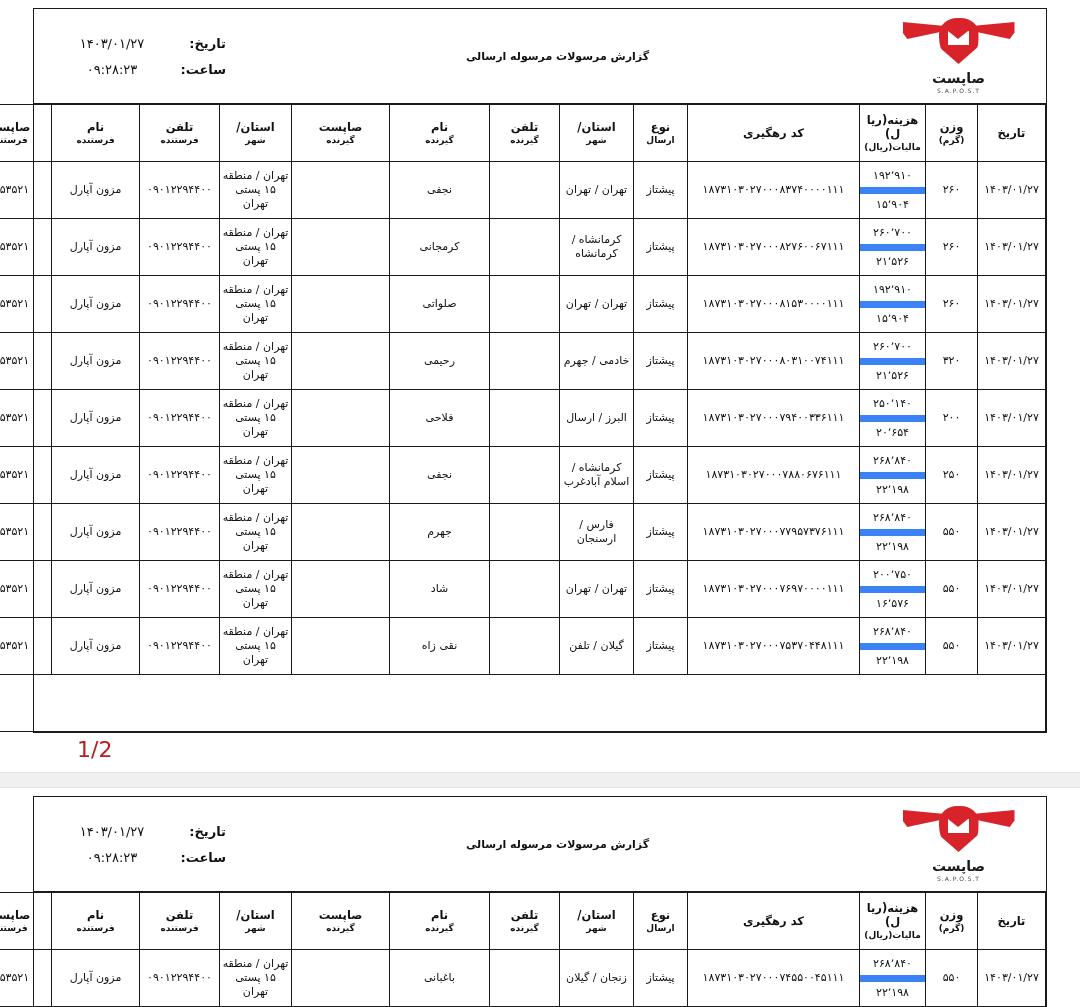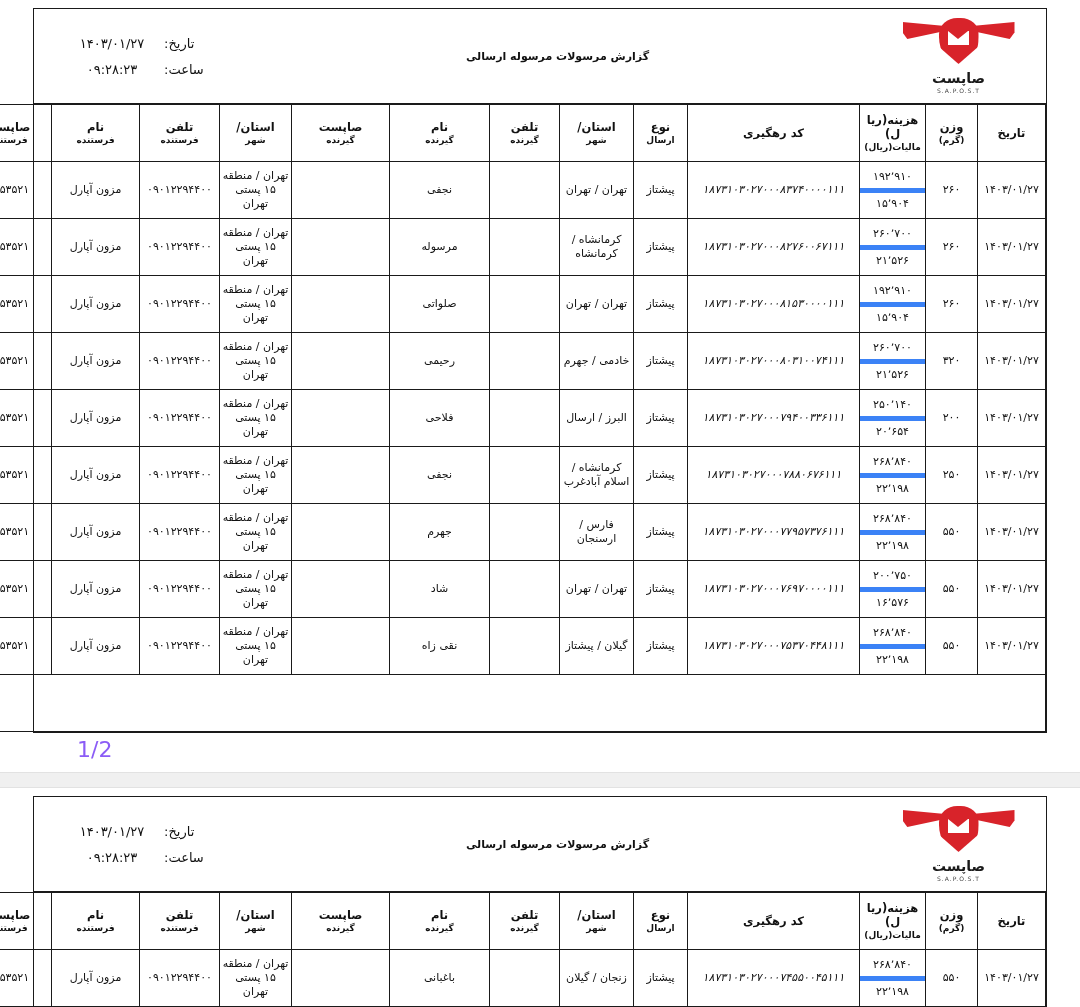--- a/index.html
+++ b/index.html
@@ -63,22 +63,22 @@
   }
   .meta-row {
     display: flex;
     flex-direction: row;
     align-items: baseline;
     font-size: 13px;
     color: #111;
   }
   .meta-label {
     width: 62px;
-    font-weight: normal;
-    text-align: left;
+    font-weight: bold;
+    text-align: right;
     padding-left: 6px;
   }
   .meta-value {
     width: 92px;
     text-align: center;
     letter-spacing: .3px;
   }
   
   .logo-wrap {
     width: 126px;
@@ -179,50 +179,50 @@
     height: 50px;
   }
   .cell-cost {
     padding: 0 !important;
   }
   .cost-top, .cost-bot {
     display: block;
     padding: 4px 2px;
     font-size: 11px;
   }
-  .cost-top { border-bottom: 5px solid #3b82f6; }
+  .cost-top { border-bottom: 7px solid #3b82f6; }
   .col-spsend{ width: 86px; }
   .col-name  { width: 88px; }
   .col-tel   { width: 80px; }
   .col-prov  { width: 72px; }
   .col-sprec { width: 98px; }
   .col-rname { width: 100px; }
   .col-rtel  { width: 70px; }
   .col-rprov { width: 74px; }
   .col-type  { width: 54px; }
   .col-track { width: 172px; }
   .col-cost  { width: 66px; }
   .col-weight{ width: 52px; }
   .col-date  { width: 68px; }
   .head-small { font-size: 9px; display: block; }
   .filler-row td { height: 62px; border-left: 1px solid #1a1a1a; border-right: 1px solid #1a1a1a; border-bottom: 1px solid #1a1a1a;}
   .page-num {
     text-align: left;
     font-size: 22px;
-    color: #8b5cf6;
+    color: #b91c1c;
     padding: 4px 40px 10px 44px;
     direction: ltr;
   }
   .page-gap {
     height: 14px;
     background: #f0f0f0;
     border-top: 1px solid #e2e2e2;
     border-bottom: 1px solid #e2e2e2;
   }
-  .track-cell { letter-spacing: .2px; font-size: 10.5px; font-style: italic; }
+  .track-cell { letter-spacing: .2px; font-size: 10.5px; }
 </style>
 </head>
 <body>
 
 <div class="page">
   <div class="page-inner">
 
     <div class="report-header">
       <div class="hdr-logo">
         <div class="logo-wrap">
@@ -309,21 +309,21 @@
             <td>۱۴۰۳/۰۱/۲۷</td>
             <td>۲۶۰</td>
             <td class="cell-cost">
               <span class="cost-top">۲۶۰٬۷۰۰</span>
               <span class="cost-bot">۲۱٬۵۲۶</span>
             </td>
             <td class="track-cell">۱۸۷۳۱۰۳۰۲۷۰۰۰۸۲۷۶۰۰۶۷۱۱۱</td>
             <td>پیشتاز</td>
             <td>کرمانشاه / کرمانشاه</td>
             <td></td>
-            <td>مرسوله</td>
+            <td>کرمجانی</td>
             <td></td>
             <td>تهران / منطقه ۱۵ پستی تهران</td>
             <td>۰۹۰۱۲۲۹۴۴۰۰</td>
             <td>مزون آپارل</td>
             <td>۲۱۵۳۵۲۱</td>
           </tr>
           <tr>
             <td>۱۴۰۳/۰۱/۲۷</td>
             <td>۲۶۰</td>
             <td class="cell-cost">
@@ -433,21 +433,21 @@
           </tr>
           <tr>
             <td>۱۴۰۳/۰۱/۲۷</td>
             <td>۵۵۰</td>
             <td class="cell-cost">
               <span class="cost-top">۲۶۸٬۸۴۰</span>
               <span class="cost-bot">۲۲٬۱۹۸</span>
             </td>
             <td class="track-cell">۱۸۷۳۱۰۳۰۲۷۰۰۰۷۵۳۷۰۴۴۸۱۱۱</td>
             <td>پیشتاز</td>
-            <td>گیلان / پیشتاز</td>
+            <td>گیلان / تلفن</td>
             <td></td>
             <td>نقی زاه</td>
             <td></td>
             <td>تهران / منطقه ۱۵ پستی تهران</td>
             <td>۰۹۰۱۲۲۹۴۴۰۰</td>
             <td>مزون آپارل</td>
             <td>۲۱۵۳۵۲۱</td>
           </tr>
           <tr class="filler-row">
             <td colspan="14"></td>

